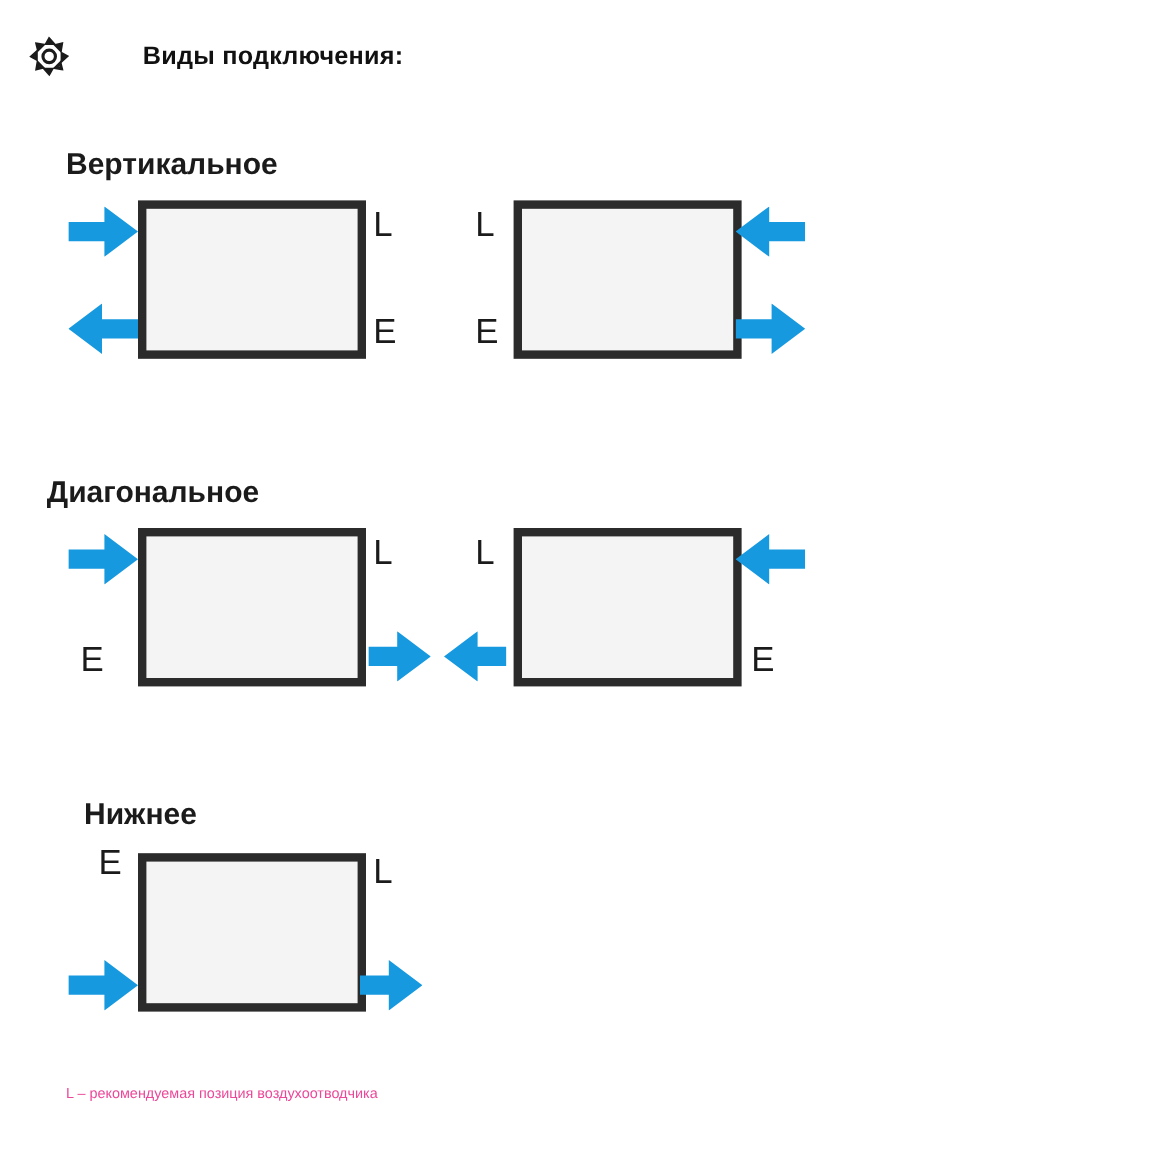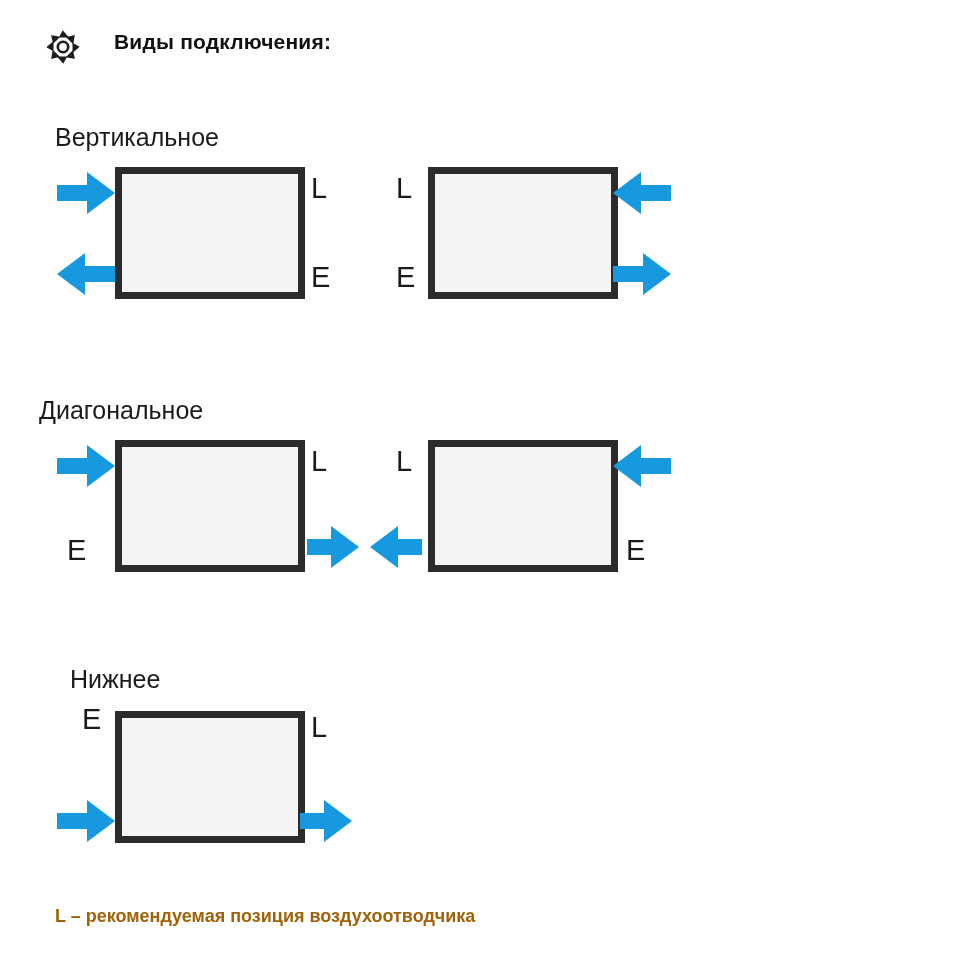--- a/index.html
+++ b/index.html
@@ -17,44 +17,45 @@
   }
   .page {
     position: relative;
     width: 970px;
     height: 970px;
   }
 
   
   .header {
     position: absolute;
-    left: 46px;
+    left: 24px;
     top: 30px;
     display: flex;
-    align-items: flex-start;
+    align-items: center;
+    gap: 27px;
   }
   .gear-icon {
     width: 34px;
     height: 34px;
     display: block;
   }
   .header-title {
     margin-left: 34px;
     font-size: 21px;
     font-weight: bold;
     color: #111111;
     letter-spacing: 0.2px;
   }
 
   
   .section-title {
     position: absolute;
     font-size: 25px;
     color: #1b1b1b;
-    font-weight: normal;
+    font-weight: bold;
     white-space: nowrap;
   }
 
   
   .radiator {
     position: absolute;
     background: #f4f4f4;
     border: 7px solid #2b2b2b;
     box-sizing: border-box;
   }
@@ -70,24 +71,23 @@
     position: absolute;
     font-size: 29px;
     color: #1b1b1b;
     line-height: 1;
   }
 
   
   .legend {
     position: absolute;
     left: 55px;
-    font-size: 18px;
-    color: #a16207;
+    font-size: 12px;
+    color: #ec4899;
     line-height: 1.45;
-    font-weight: bold;
   }
   .legend div { white-space: nowrap; }
 </style>
 </head>
 <body>
 
 <div class="page">
 
   <div class="header">
     <span>

